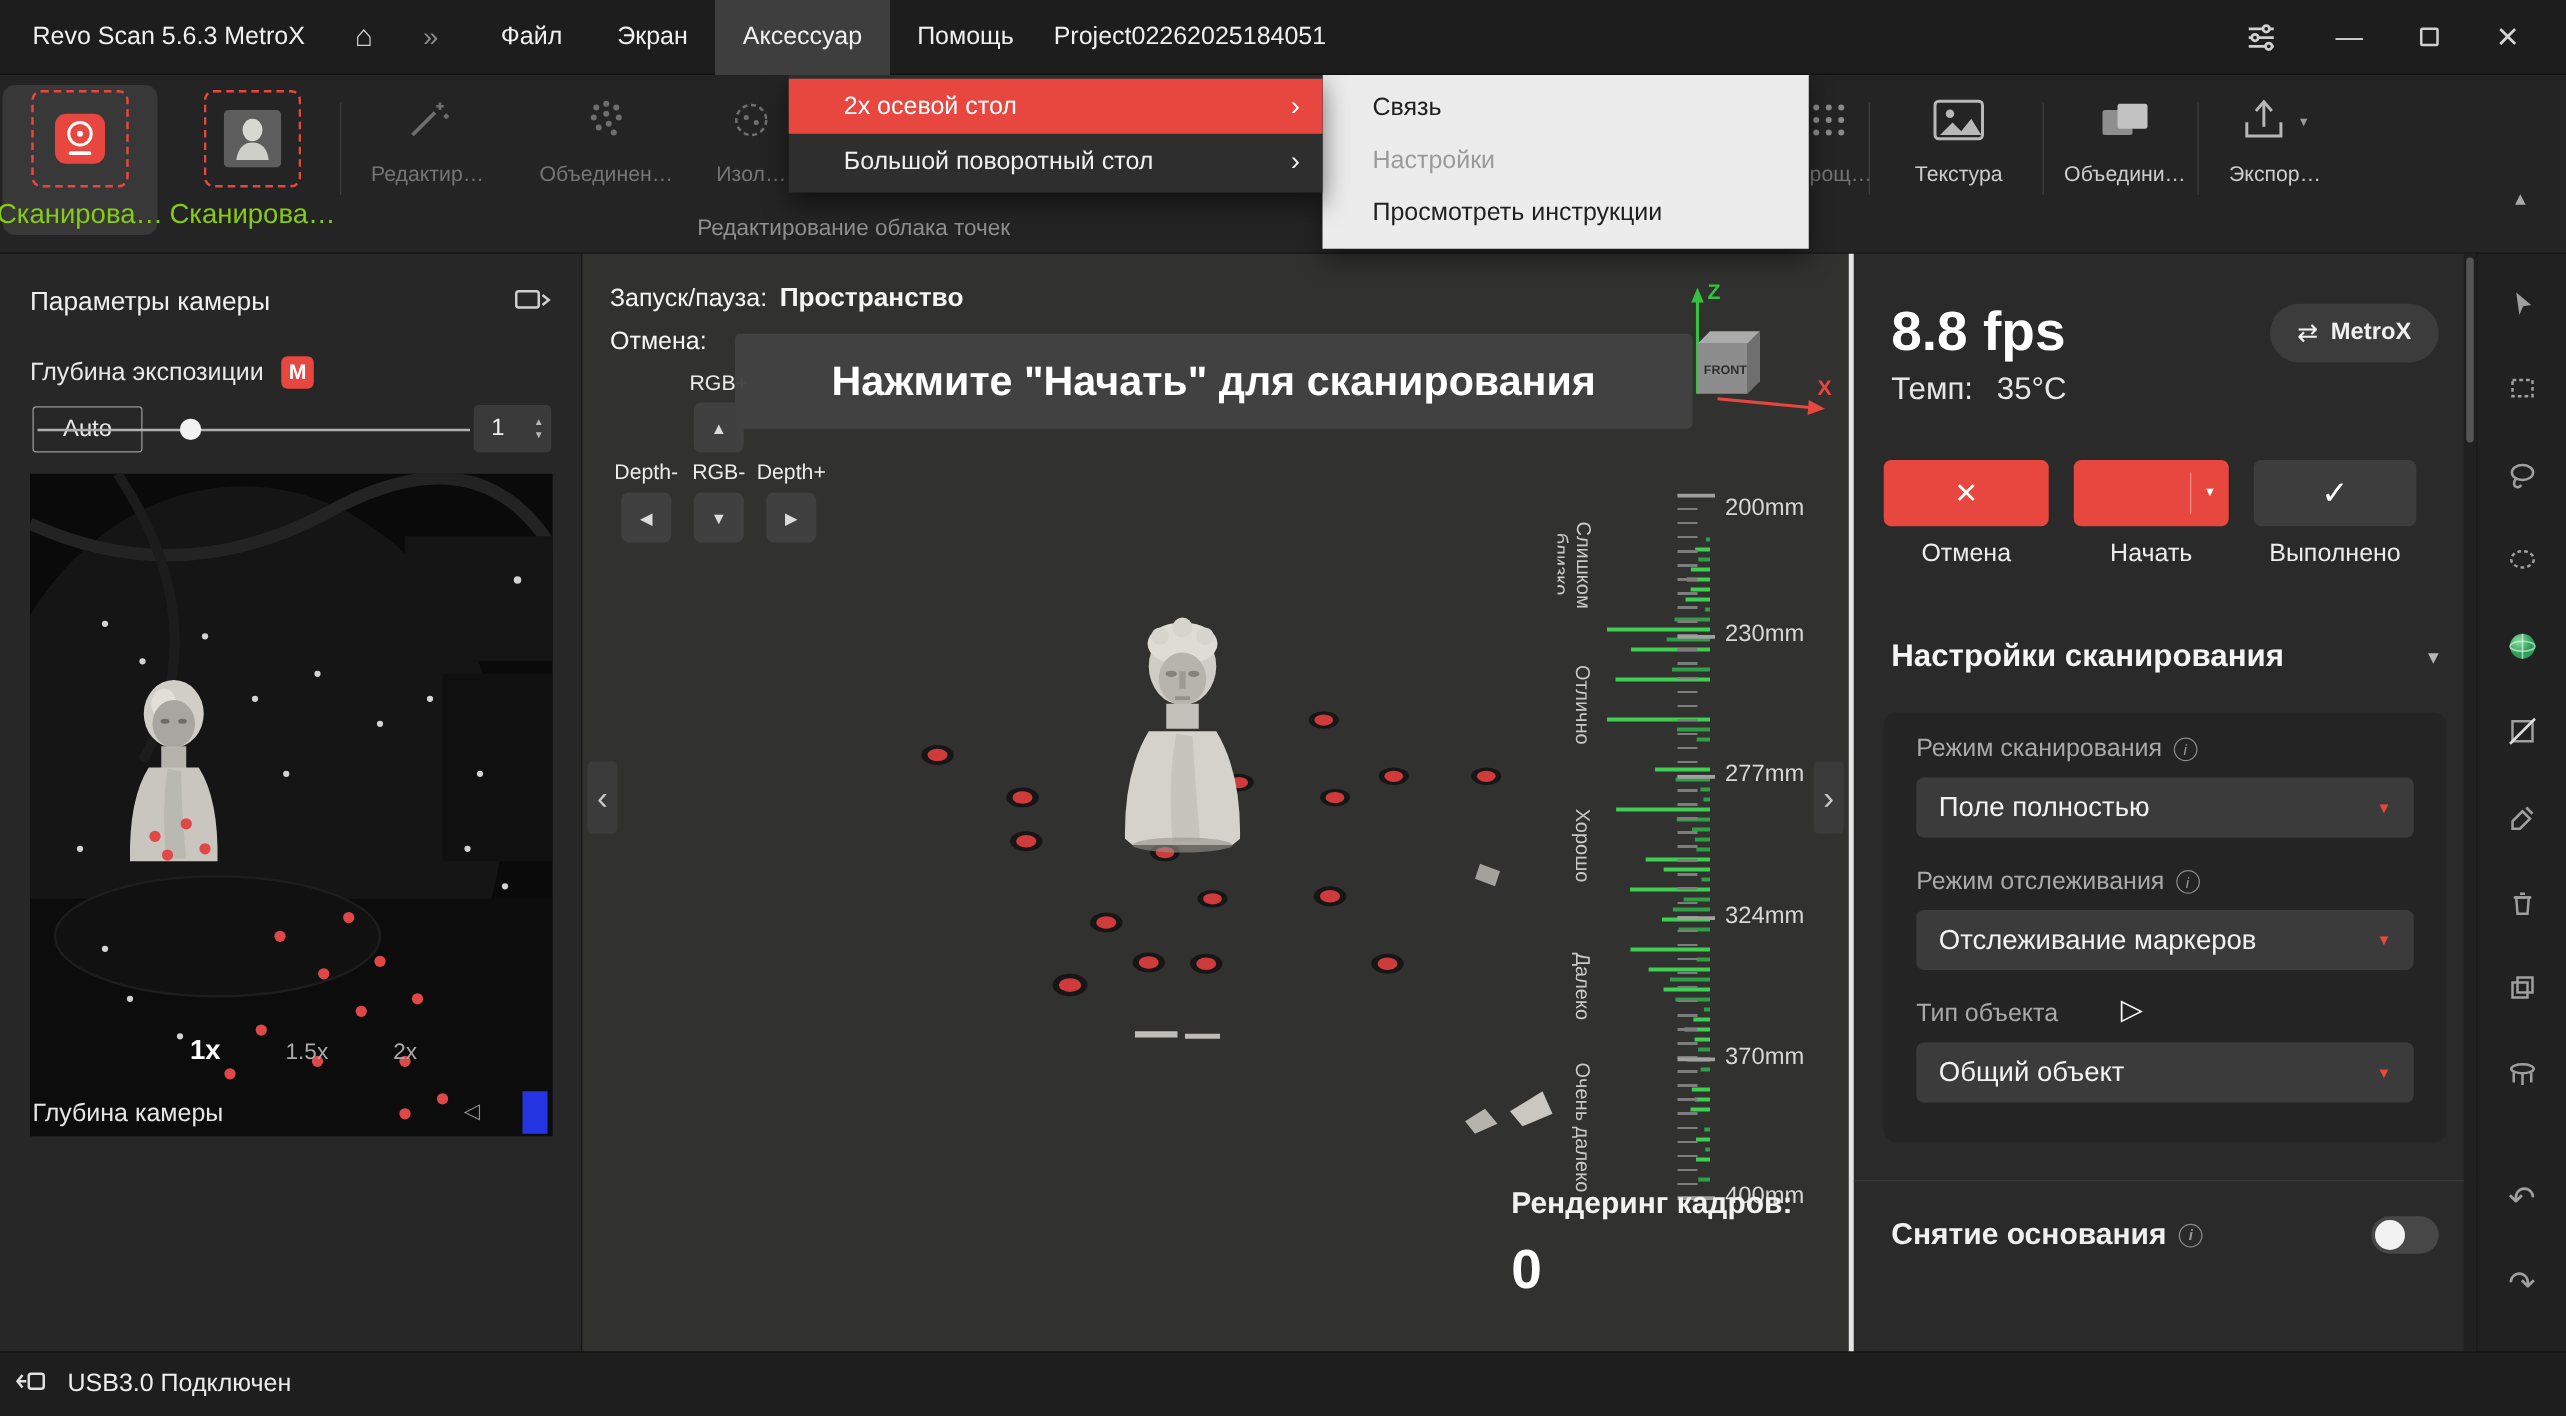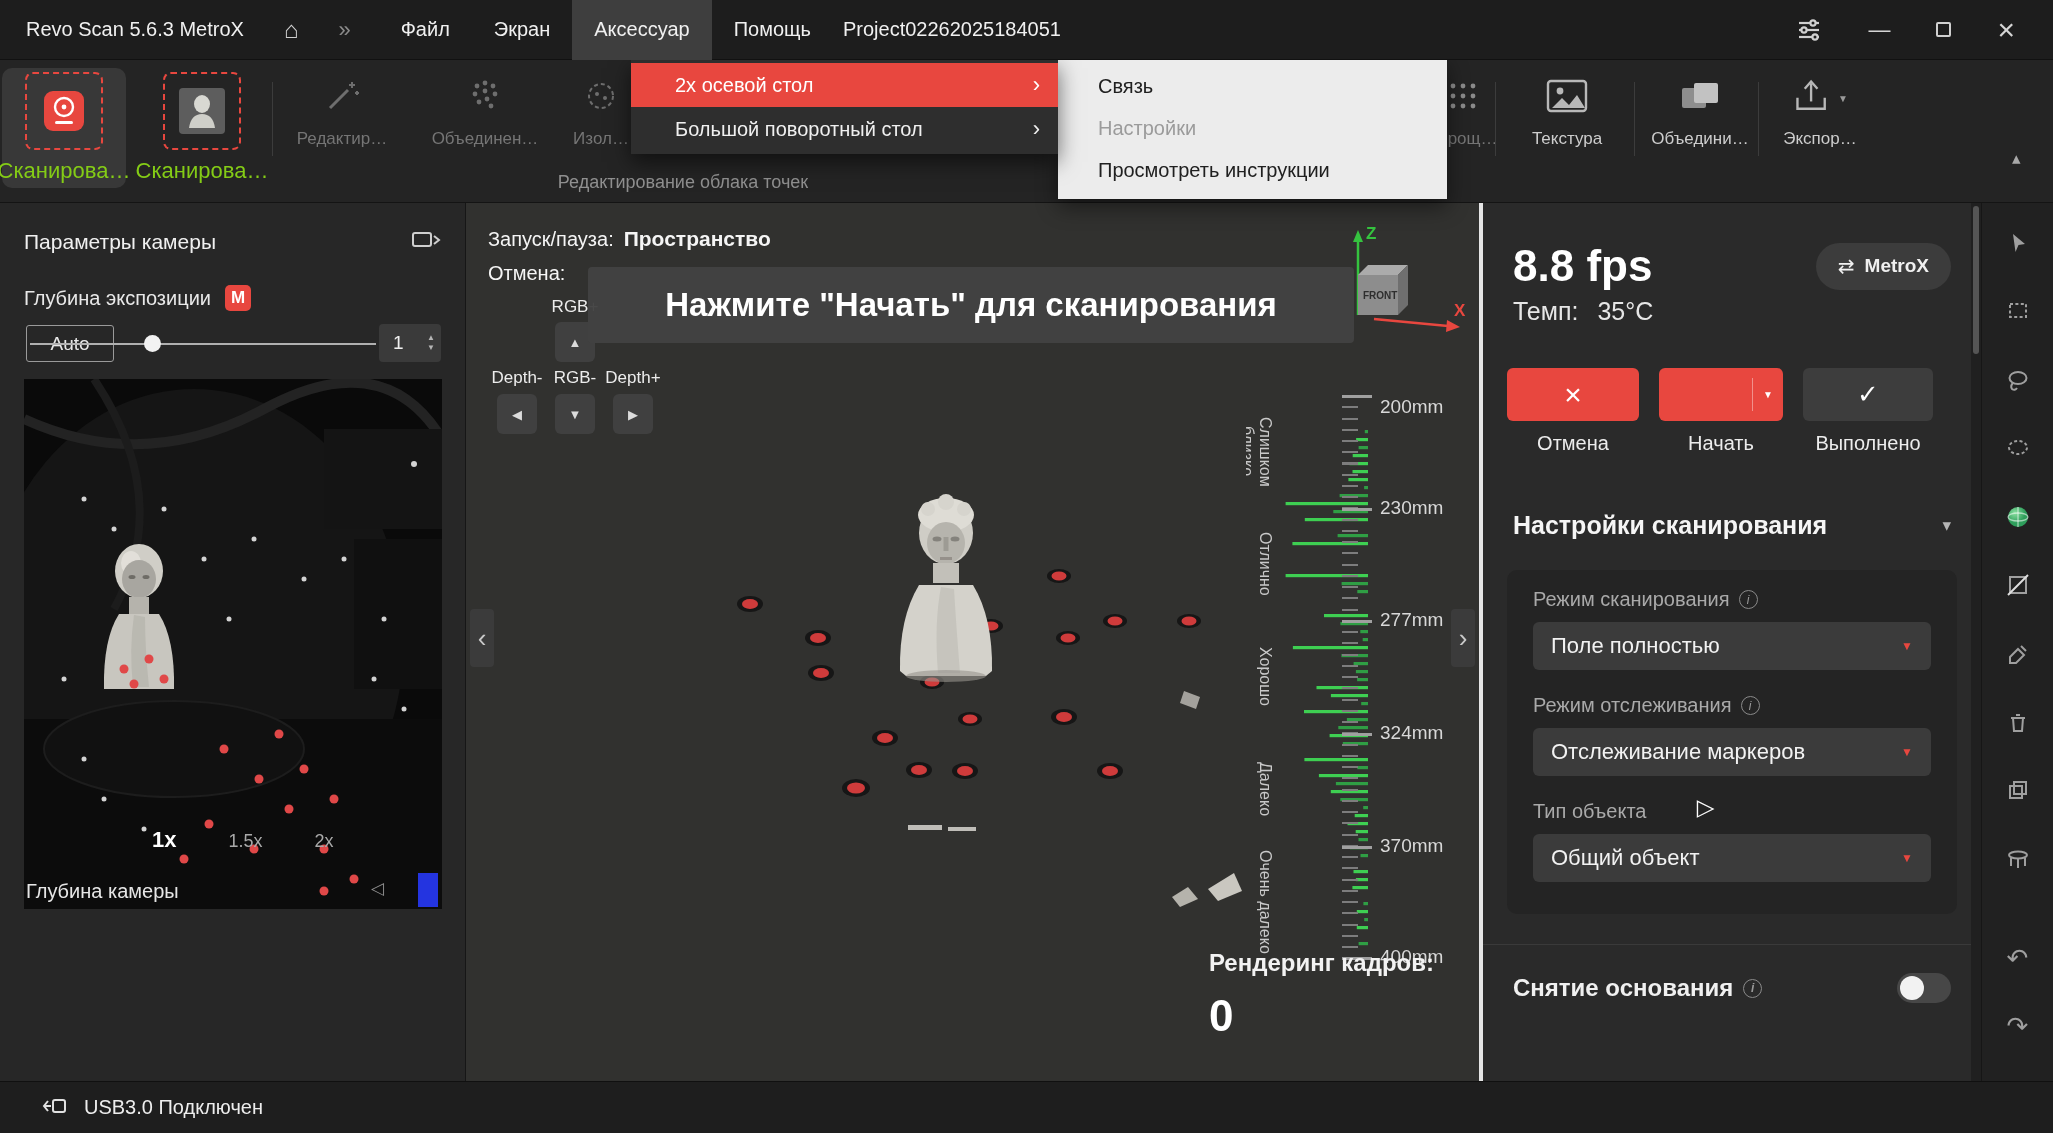--- a/index.html
+++ b/index.html
@@ -138,21 +138,21 @@
   .toggle .knob { position:absolute; left:3px; top:3px; width:24px; height:24px; border-radius:50%; background:#f2f2f2; }
   .rp-scroll { position:absolute; right:0; top:0; width:10px; height:100%; background:#202020; }
   .rp-thumb { position:absolute; left:2px; top:3px; width:6px; height:148px; border-radius:3px; background:#555; cursor:pointer; }
 
   
   .toolstrip { width:72px; background:#212121; border-left:1px solid #161616; display:flex; flex-direction:column; align-items:center; padding-top:26px; }
   .ts-btn { width:34px; height:28px; margin-bottom:41px; display:grid; place-items:center; background:none; border:none; cursor:pointer; color:#9f9f9f; font-size:26px; line-height:26px; }
   .ts-btn.gap-top { margin-top:30px; }
 
   
-  .statusbar { height:52px; background:#1e1e1e; border-top:1px solid #101010; display:flex; align-items:center; gap:16px; padding-left:42px; }
+  .statusbar { height:52px; background:#1e1e1e; border-top:1px solid #101010; display:flex; align-items:center; gap:16px; padding-left:12px; }
   .status-text { font-size:20px; color:#ededed; }
 </style>
 </head>
 <body>
 
 <div class="window">
 
   <header class="titlebar">
     <span class="app-title">Revo Scan 5.6.3 MetroX</span>
     <span class="tb-icon">⌂</span>

